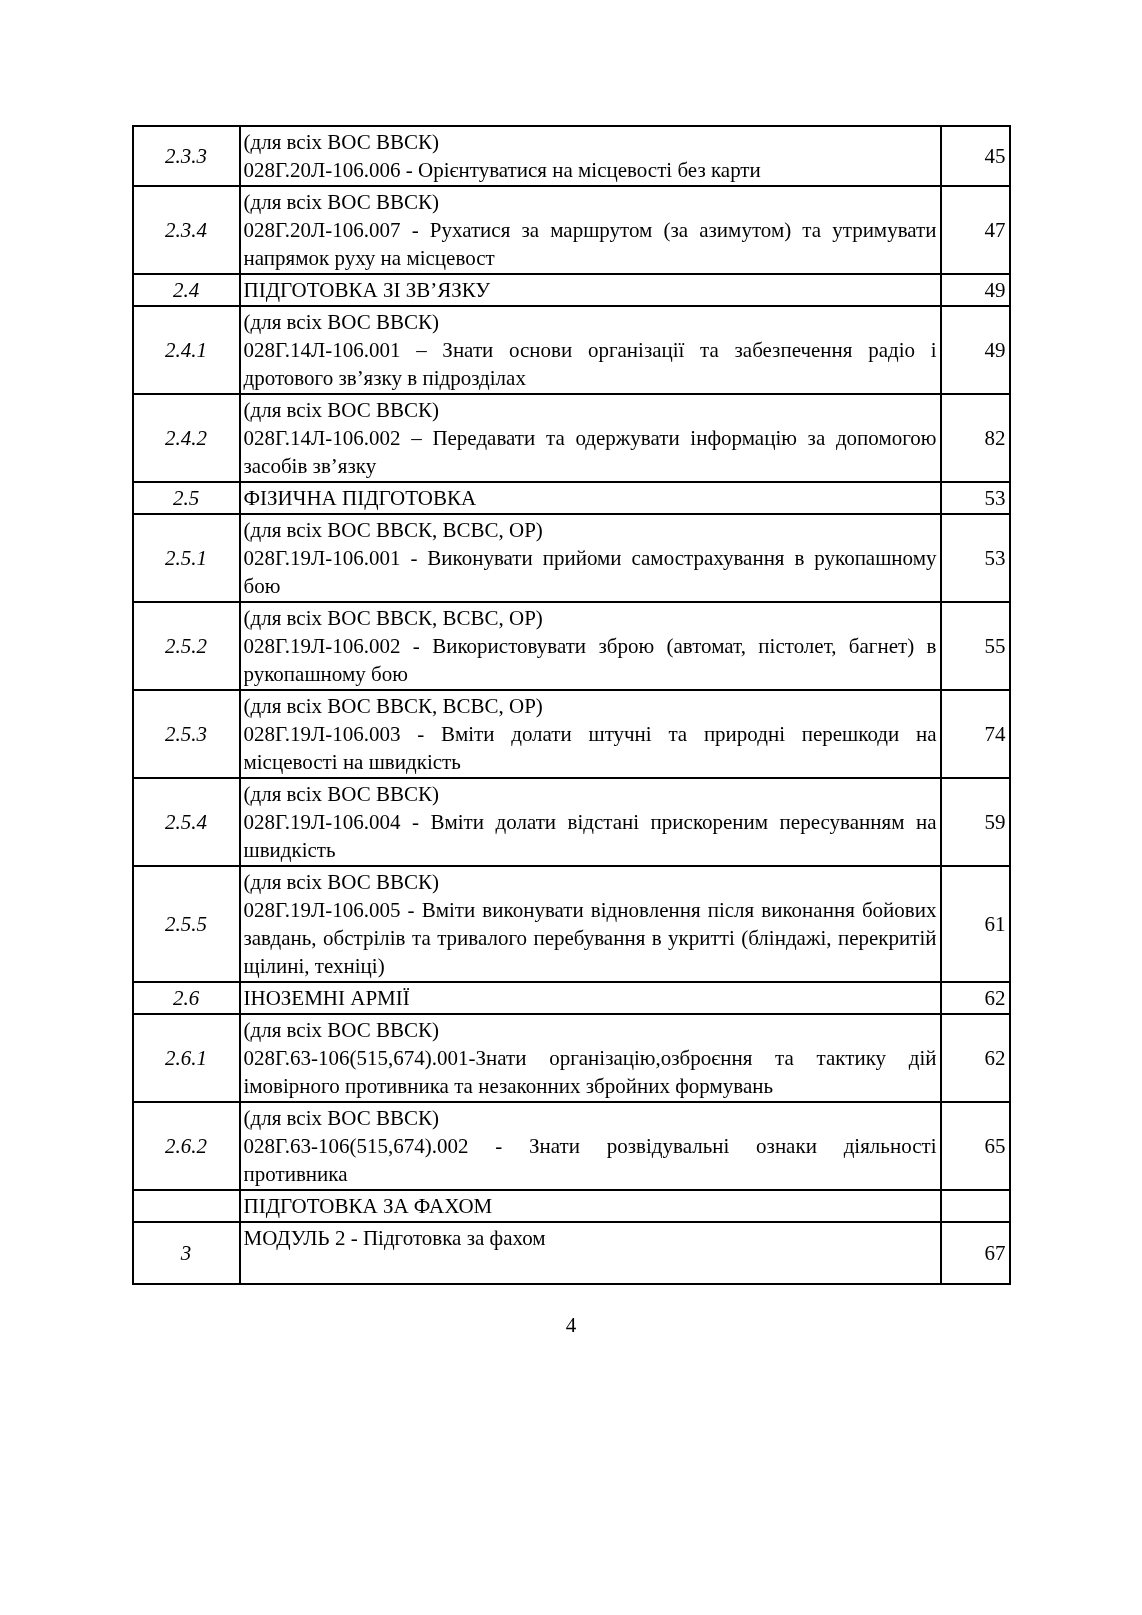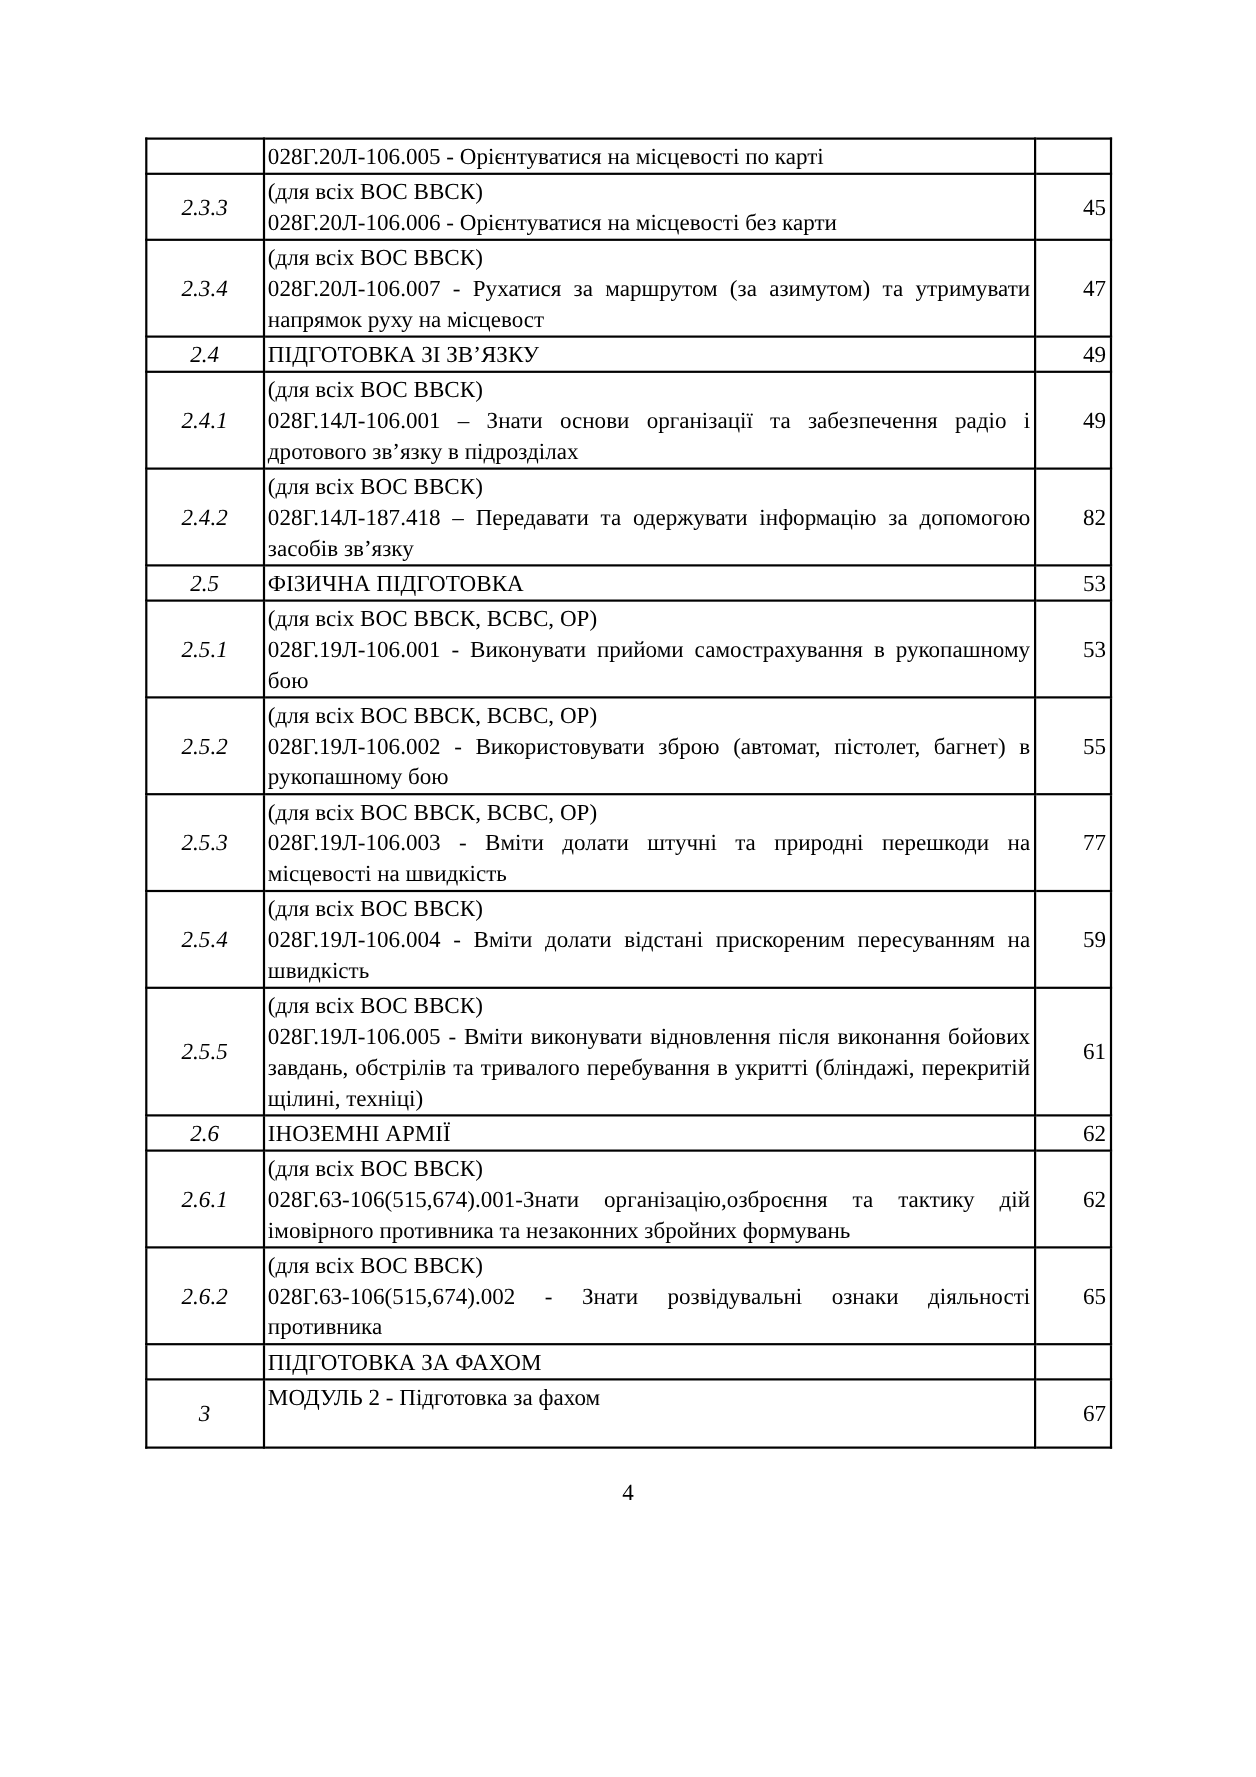--- a/index.html
+++ b/index.html
@@ -62,27 +62,20 @@
     line-height: 28px;
   }
 </style>
 </head>
 <body>
 
 <div class="page">
   <table class="toc">
     <tbody>
         <tr>
-          <td class="cell-num"></td>
-          <td class="cell-text">
-            <div class="line">028Г.20Л-106.005 - Орієнтуватися на місцевості по карті</div>
-          </td>
-          <td class="cell-page"></td>
-        </tr>
-        <tr>
           <td class="cell-num">2.3.3</td>
           <td class="cell-text">
             <div class="line">(для всіх ВОС ВВСК)</div>
             <div class="line">028Г.20Л-106.006 - Орієнтуватися на місцевості без карти</div>
           </td>
           <td class="cell-page">45</td>
         </tr>
         <tr>
           <td class="cell-num">2.3.4</td>
           <td class="cell-text">
@@ -103,21 +96,21 @@
           <td class="cell-text">
             <div class="line">(для всіх ВОС ВВСК)</div>
             <div class="line">028Г.14Л-106.001 – Знати основи організації та забезпечення радіо і дротового зв’язку в підрозділах</div>
           </td>
           <td class="cell-page">49</td>
         </tr>
         <tr>
           <td class="cell-num">2.4.2</td>
           <td class="cell-text">
             <div class="line">(для всіх ВОС ВВСК)</div>
-            <div class="line">028Г.14Л-187.418 – Передавати та одержувати інформацію за допомогою засобів зв’язку</div>
+            <div class="line">028Г.14Л-106.002 – Передавати та одержувати інформацію за допомогою засобів зв’язку</div>
           </td>
           <td class="cell-page">82</td>
         </tr>
         <tr>
           <td class="cell-num">2.5</td>
           <td class="cell-text">
             <div class="line">ФІЗИЧНА ПІДГОТОВКА</div>
           </td>
           <td class="cell-page">53</td>
         </tr>
@@ -136,21 +129,21 @@
             <div class="line">028Г.19Л-106.002 - Використовувати зброю (автомат, пістолет, багнет) в рукопашному бою</div>
           </td>
           <td class="cell-page">55</td>
         </tr>
         <tr>
           <td class="cell-num">2.5.3</td>
           <td class="cell-text">
             <div class="line">(для всіх ВОС ВВСК, ВСВС, ОР)</div>
             <div class="line">028Г.19Л-106.003 - Вміти долати штучні та природні перешкоди на місцевості на швидкість</div>
           </td>
-          <td class="cell-page">77</td>
+          <td class="cell-page">74</td>
         </tr>
         <tr>
           <td class="cell-num">2.5.4</td>
           <td class="cell-text">
             <div class="line">(для всіх ВОС ВВСК)</div>
             <div class="line">028Г.19Л-106.004 - Вміти долати відстані прискореним пересуванням на швидкість</div>
           </td>
           <td class="cell-page">59</td>
         </tr>
         <tr>

